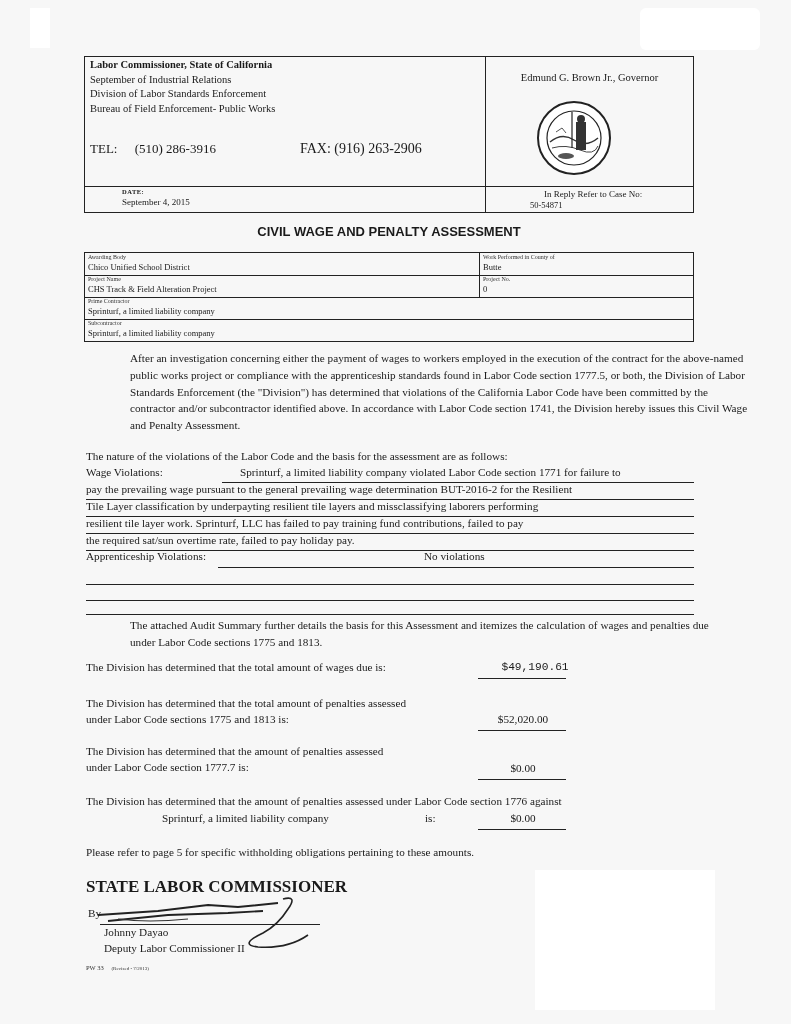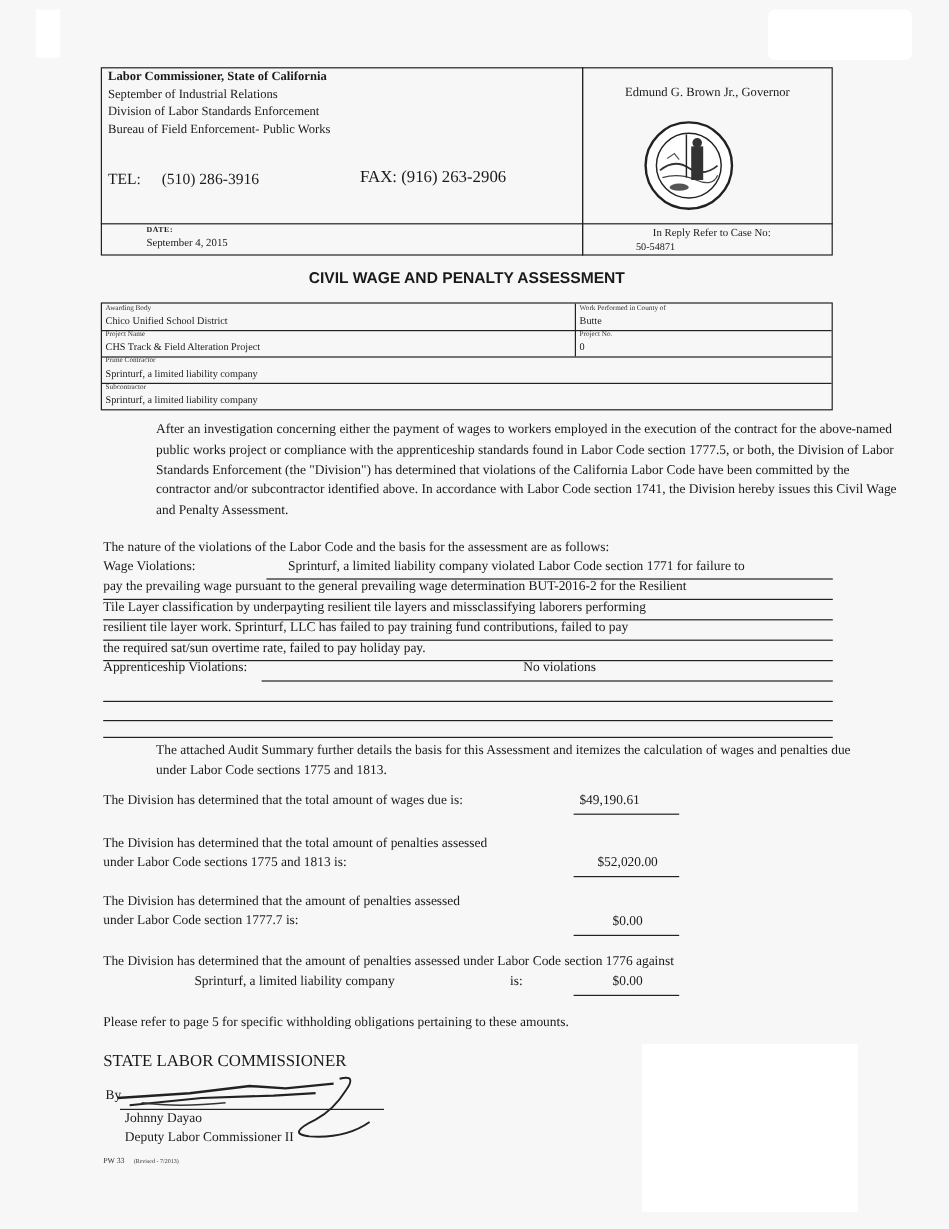--- a/index.html
+++ b/index.html
@@ -120,51 +120,51 @@
 <div class="line-text" style="left:86px;top:500px;">Tile Layer classification by underpayting resilient tile layers and missclassifying laborers performing</div>
 
 <div class="ul-line" style="left:86px;top:533px;width:608px;"></div>
 <div class="line-text" style="left:86px;top:517px;">resilient tile layer work. Sprinturf, LLC has failed to pay training fund contributions, failed to pay</div>
 
 <div class="ul-line" style="left:86px;top:550px;width:608px;"></div>
 <div class="line-text" style="left:86px;top:534px;">the required sat/sun overtime rate, failed to pay holiday pay.</div>
 
 <div class="line-text" style="left:86px;top:550px;text-align:right;">Apprenticeship Violations:</div>
 <div class="ul-line" style="left:218px;top:567px;width:476px;"></div>
-<div class="line-text" style="left:436px;top:550px;">No violations</div>
+<div class="line-text" style="left:424px;top:550px;">No violations</div>
 
 <div class="ul-line" style="left:86px;top:584px;width:608px;"></div>
 <div class="ul-line" style="left:86px;top:600px;width:608px;"></div>
 <div class="ul-line" style="left:86px;top:614px;width:608px;"></div>
 
 <div class="abs para" style="top:617px;width:600px;">The attached Audit Summary further details the basis for this Assessment and itemizes the calculation of wages and penalties due under Labor Code sections 1775 and 1813.</div>
 
 <div class="line-text" style="left:86px;top:661px;">The Division has determined that the total amount of wages due is:</div>
-<div class="amt" style="left:463px;top:661px;">$49,190.61</div>
+<div class="amt" style="left:490px;top:661px;font-family:Liberation Mono, monospace;">$49,190.61</div>
 <div class="ul-line" style="left:478px;top:678px;width:88px;"></div>
 
 <div class="line-text" style="left:86px;top:697px;">The Division has determined that the total amount of penalties assessed</div>
 <div class="line-text" style="left:86px;top:713px;">under Labor Code sections 1775 and 1813 is:</div>
 <div class="amt" style="left:478px;top:713px;">$52,020.00</div>
 <div class="ul-line" style="left:478px;top:730px;width:88px;"></div>
 
 <div class="line-text" style="left:86px;top:745px;">The Division has determined that the amount of penalties assessed</div>
 <div class="line-text" style="left:86px;top:761px;">under Labor Code section 1777.7 is:</div>
 <div class="amt" style="left:478px;top:762px;">$0.00</div>
 <div class="ul-line" style="left:478px;top:779px;width:88px;"></div>
 
 <div class="line-text" style="left:86px;top:795px;">The Division has determined that the amount of penalties assessed under Labor Code section 1776 against</div>
 <div class="line-text" style="left:162px;top:812px;">Sprinturf, a limited liability company</div>
 <div class="line-text" style="left:425px;top:812px;">is:</div>
 <div class="amt" style="left:478px;top:812px;">$0.00</div>
 <div class="ul-line" style="left:478px;top:829px;width:88px;"></div>
 
 <div class="line-text bold" style="left:86px;top:846px;">Please refer to page 5 for specific withholding obligations pertaining to these amounts.</div>
 
-<div class="line-text" style="left:86px;top:877px;font-size:14px;">STATE LABOR COMMISSIONER</div>
+<div class="line-text" style="left:86px;top:877px;font-size:17px;font-weight:bold;">STATE LABOR COMMISSIONER</div>
 <div class="line-text" style="left:88px;top:907px;">By</div>
 <div class="ul-line" style="left:100px;top:924px;width:220px;"></div>
 <div class="abs sig-svg">
   <svg width="240" height="60" viewBox="0 0 240 60">
     <path d="M10 22 L70 18 L120 12 L150 14 L190 10" fill="none" stroke="#222" stroke-width="2"></path>
     <path d="M20 28 L80 22 L140 20 L175 18" fill="none" stroke="#222" stroke-width="1.8"></path>
     <path d="M195 6 Q210 2 200 16 Q190 32 175 40 Q150 52 170 54 Q200 56 220 42" fill="none" stroke="#222" stroke-width="1.6"></path>
     <path d="M30 26 Q60 30 100 26" fill="none" stroke="#333" stroke-width="1.2"></path>
   </svg>
 </div>

